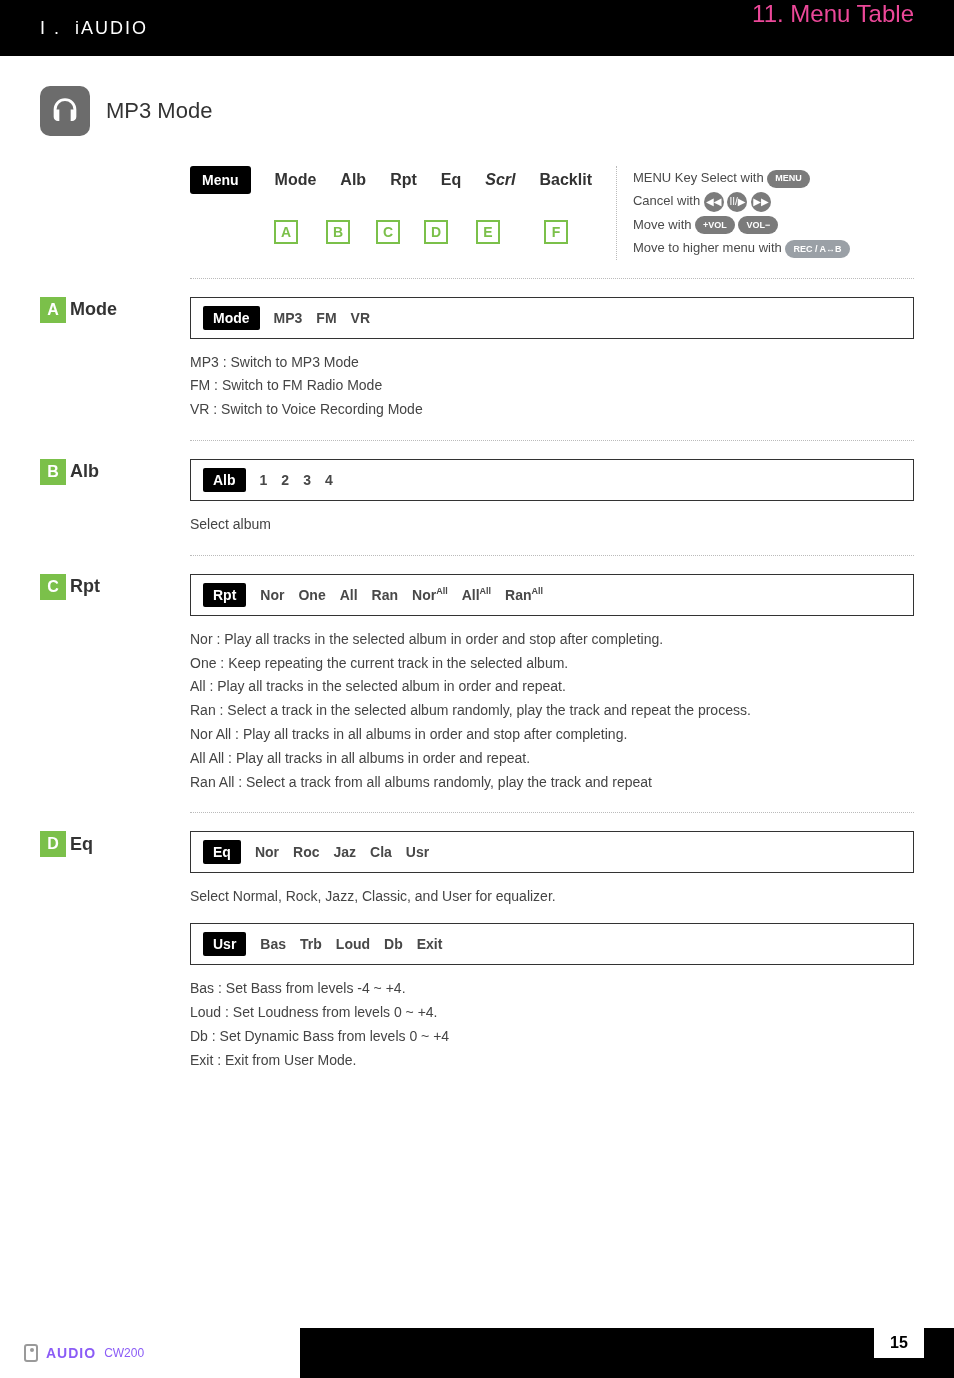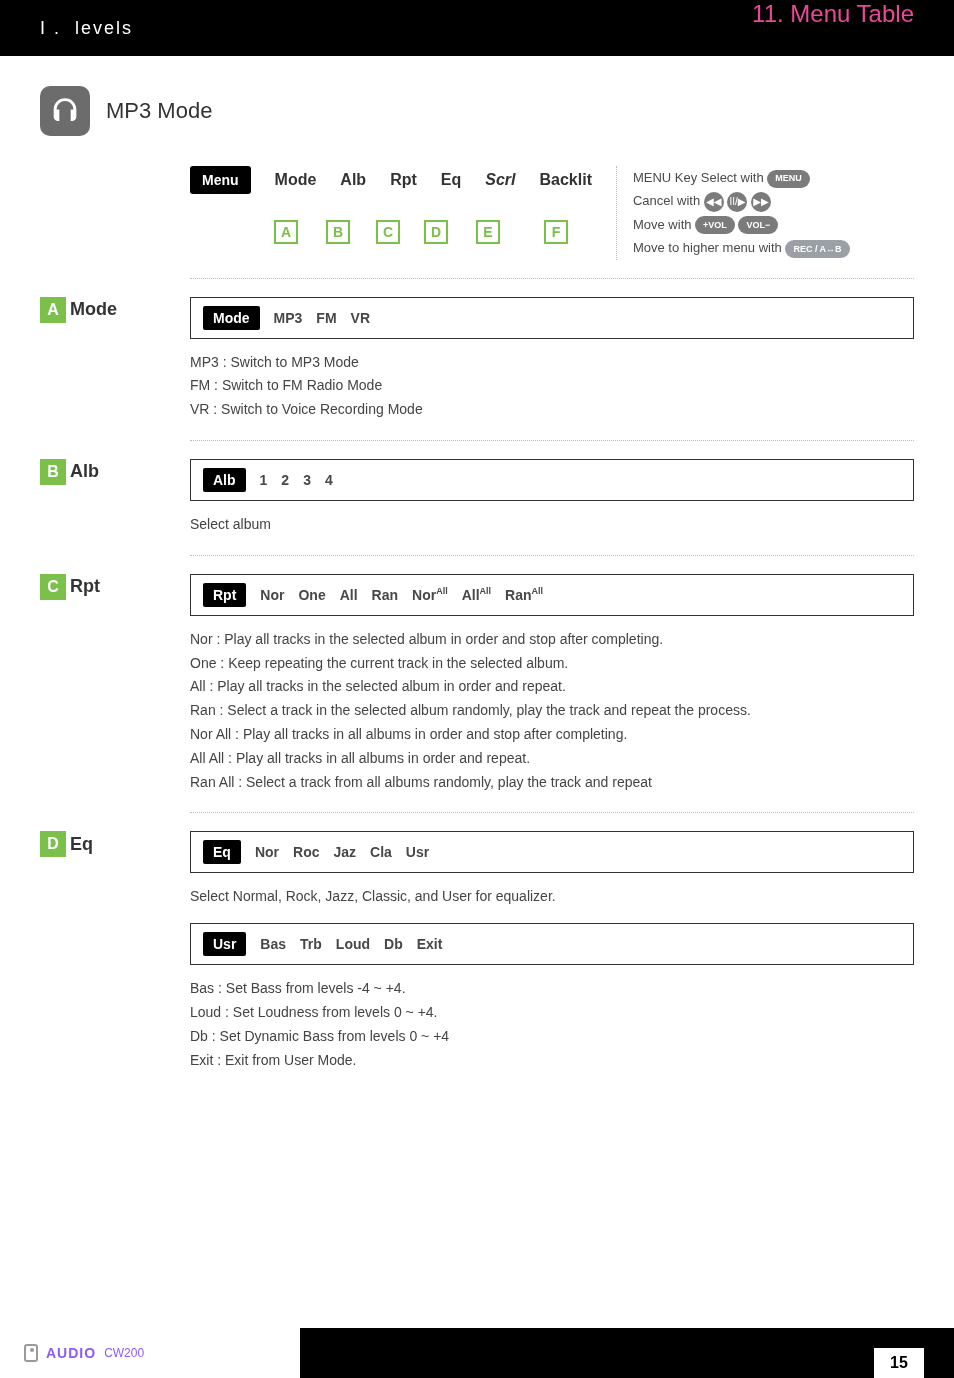--- a/index.html
+++ b/index.html
@@ -22,33 +22,33 @@
   .menubox .item { color: #484848; }
   .menubox .black { background: #000; color: #fff; padding: 4px 10px; border-radius: 2px; }
   .helpbox { border-left: 1px dotted #bbb; padding-left: 16px; font-size: 13px; color: #4a4a4a; line-height: 1.8; }
   .pill { display: inline-flex; align-items: center; justify-content: center; height: 18px; border-radius: 9px; padding: 0 8px; font-size: 9px; font-weight: bold; vertical-align: middle; }
   .pill.grey { background: #7b7b7b; color: #fff; }
   .circ { display: inline-flex; width: 20px; height: 20px; border-radius: 50%; background: #7b7b7b; color: #fff; align-items: center; justify-content: center; font-size: 10px; vertical-align: middle; }
   .dotsep { border: none; border-top: 1px dotted #bbb; margin: 18px 0; }
   .desc { font-size: 14px; color: #444; line-height: 1.7; margin-top: 12px; }
   .footer { position: absolute; bottom: 0; left: 0; right: 0; display: flex; height: 50px; }
   .footer .fl { flex: 0 0 300px; background: #fff; display: flex; align-items: center; gap: 8px; padding-left: 24px; color: #8b5cf6; font-size: 14px; }
-  .footer .fr { flex: 1; background: #000; display: flex; align-items: flex-end; justify-content: flex-end; padding-right: 30px; }
+  .footer .fr { flex: 1; background: #000; display: flex; align-items: flex-start; justify-content: flex-end; padding-right: 30px; }
   .footer .pagebox { background: #fff; color: #000; font-weight: bold; width: 50px; height: 30px; display: flex; align-items: center; justify-content: center; font-size: 16px; }
   .logo { font-weight: bold; letter-spacing: 1px; }
   .sup { font-size: 9px; vertical-align: super; }
 </style>
 </head>
 <body>
 
 <div class="topbar">
   <div class="left">
     <span>I .</span>
     &nbsp;&nbsp;
-    <span style="font-weight:300;">levels</span>
+    <span style="font-weight:300;">iAUDIO</span>
   </div>
   <div class="right">
     <span>11. Menu Table</span>
   </div>
 </div>
 
 <div class="content">
 
   <div class="h1row">
     <div class="headicon">

